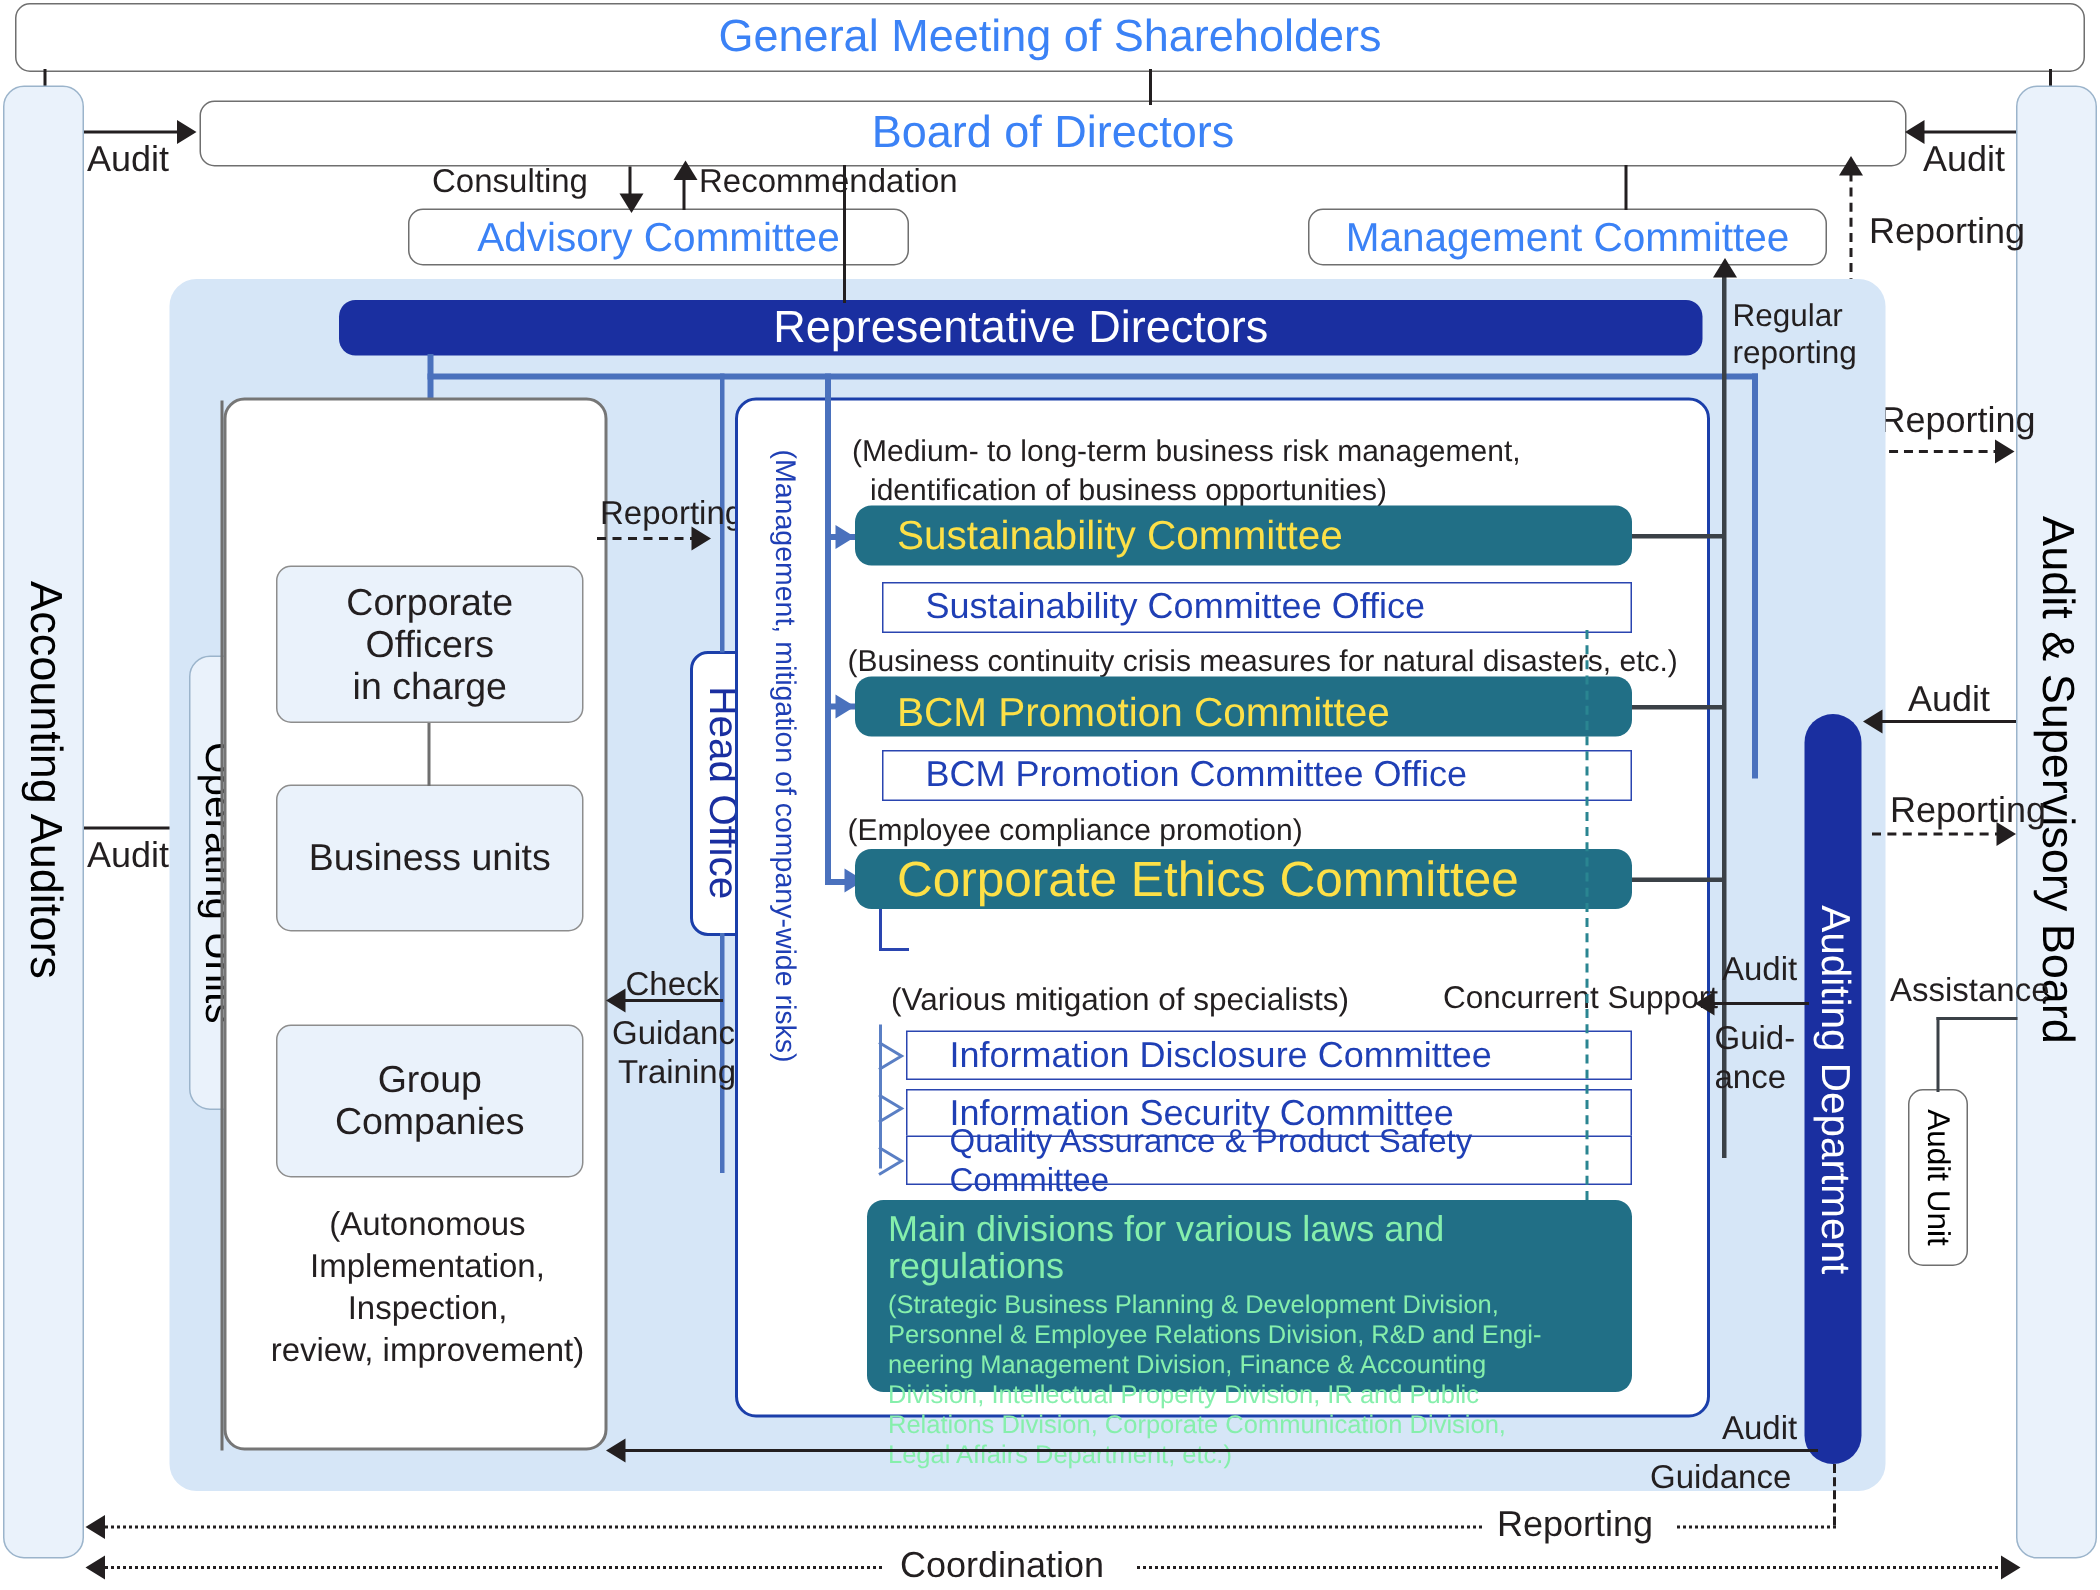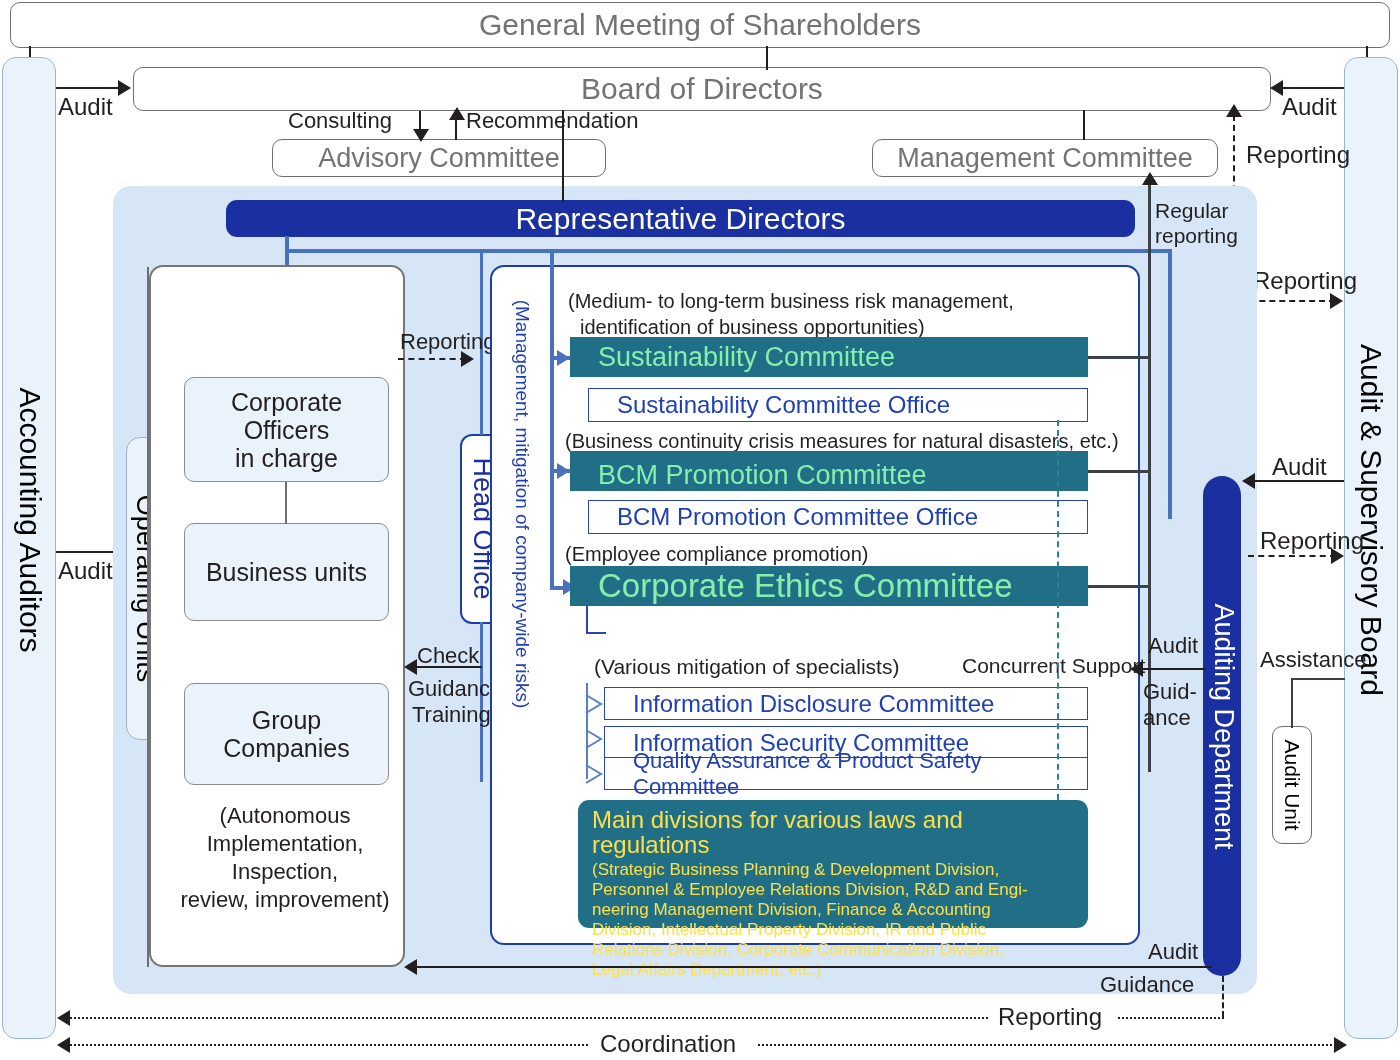--- a/index.html
+++ b/index.html
@@ -15,21 +15,21 @@
   }
 
   
   .box {
     position: absolute;
     display: flex;
     align-items: center;
     justify-content: center;
     text-align: center;
     line-height: 1.12;
-    color: #737373;
+    color: #3b82f6;
   }
 
   
   .wbox {
     background: #ffffff;
     border: 1.6px solid #6f6f6f;
     border-radius: 10px;
   }
 
   
@@ -62,22 +62,22 @@
 
   
   .navybar {
     background:#1a2fa0;
     border-radius: 11px;
     color:#ffffff;
   }
   
   .tealbar {
     background:#216f86;
-    border-radius: 0;
-    color:#86efac;
+    border-radius: 11px;
+    color:#fde047;
   }
   
   .softbox {
     background:#eaf2fb;
     border:1.5px solid #8d8d8d;
     border-radius: 10px;
     color:#231f20;
   }
   
   .bluelinebox {
@@ -345,21 +345,21 @@
     <path d="M1 2 L16 11 L1 20" fill="none" stroke="#5a7fc4" stroke-width="2"></path>
   </svg>
 
   <div class="bluelinebox t22" style="left:604px; top:757px; width:484px; height:33px;">
     <span>Quality Assurance &amp; Product Safety Committee</span>
   </div>
   <svg class="chev" width="22" height="22" style="left:585px; top:763px;">
     <path d="M1 2 L16 11 L1 20" fill="none" stroke="#5a7fc4" stroke-width="2"></path>
   </svg>
 
-  <div style="position:absolute; left:578px; top:800px; width:510px; height:128px; background:#216f86; border-radius:11px; color:#fde047; padding:7px 12px 6px 14px;">
+  <div style="position:absolute; left:578px; top:800px; width:510px; height:128px; background:#216f86; border-radius:11px; color:#86efac; padding:7px 12px 6px 14px;">
     <div class="t24" style="line-height:1.05;">Main divisions for various laws and regulations</div>
     <div class="t17" style="line-height:1.17; margin-top:3px;">
       <div>(Strategic Business Planning &amp; Development Division,</div>
       <div>Personnel &amp; Employee Relations Division, R&amp;D and Engi-</div>
       <div>neering Management Division, Finance &amp; Accounting</div>
       <div>Division, Intellectual Property Division, IR and Public</div>
       <div>Relations Division, Corporate Communication Division,</div>
       <div>Legal Affairs Department, etc.)</div>
     </div>
   </div>

